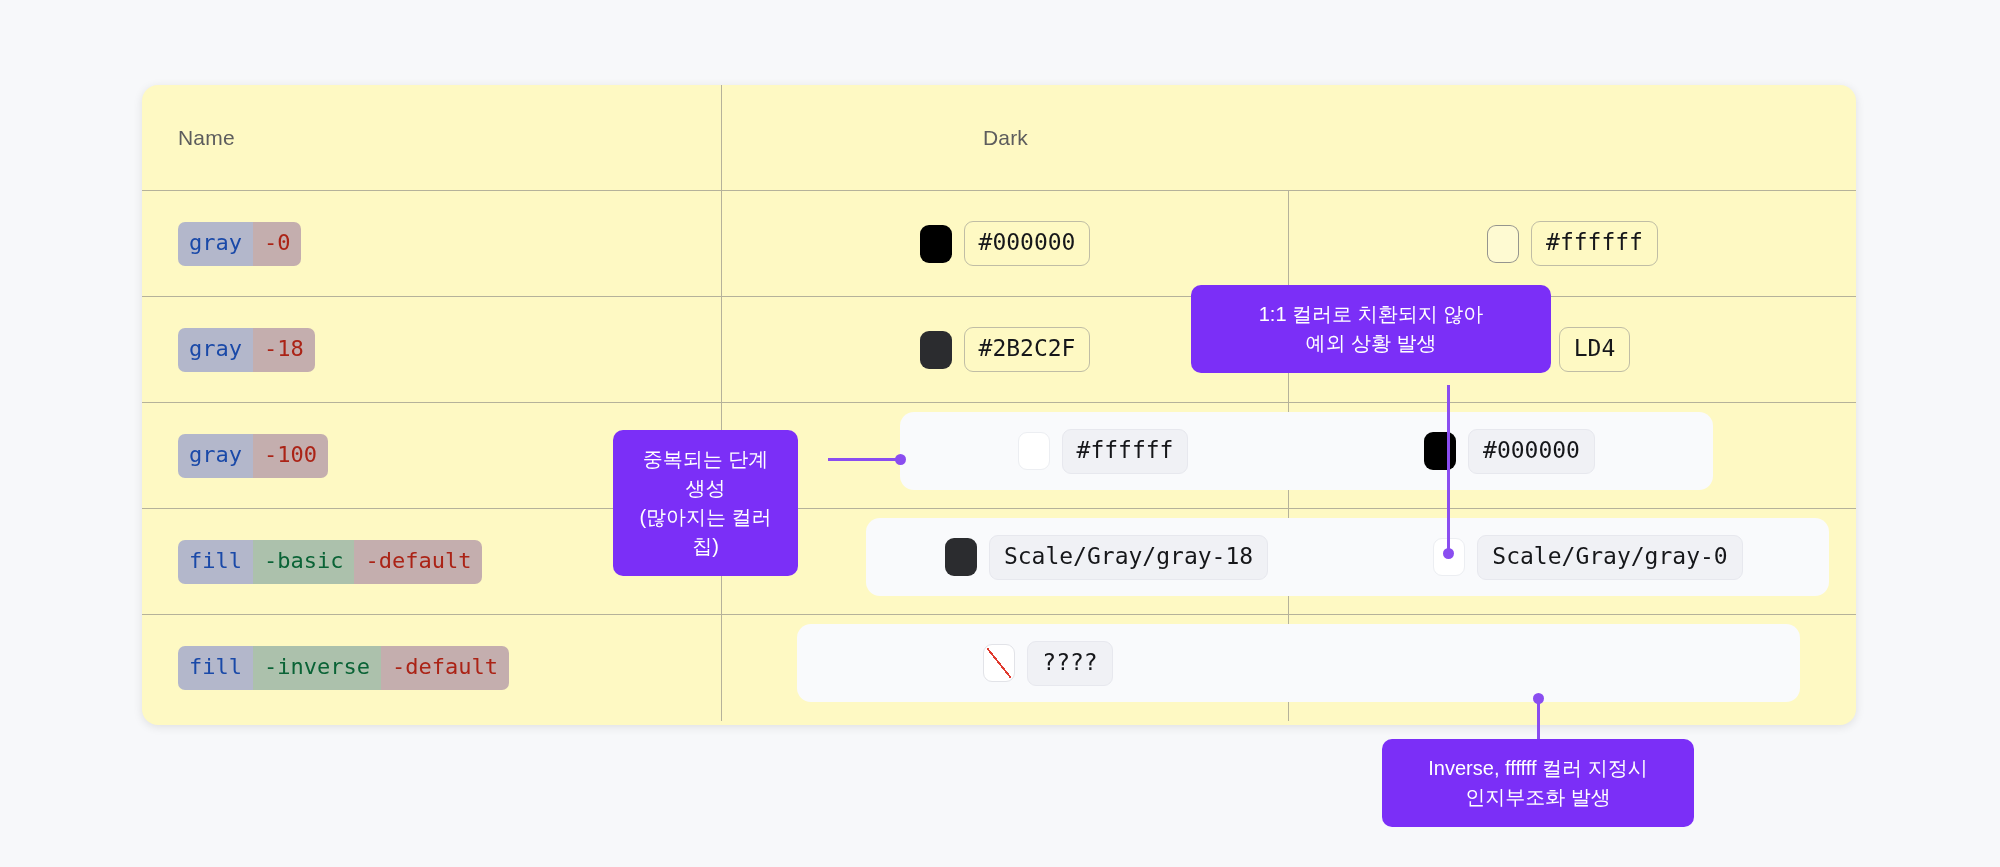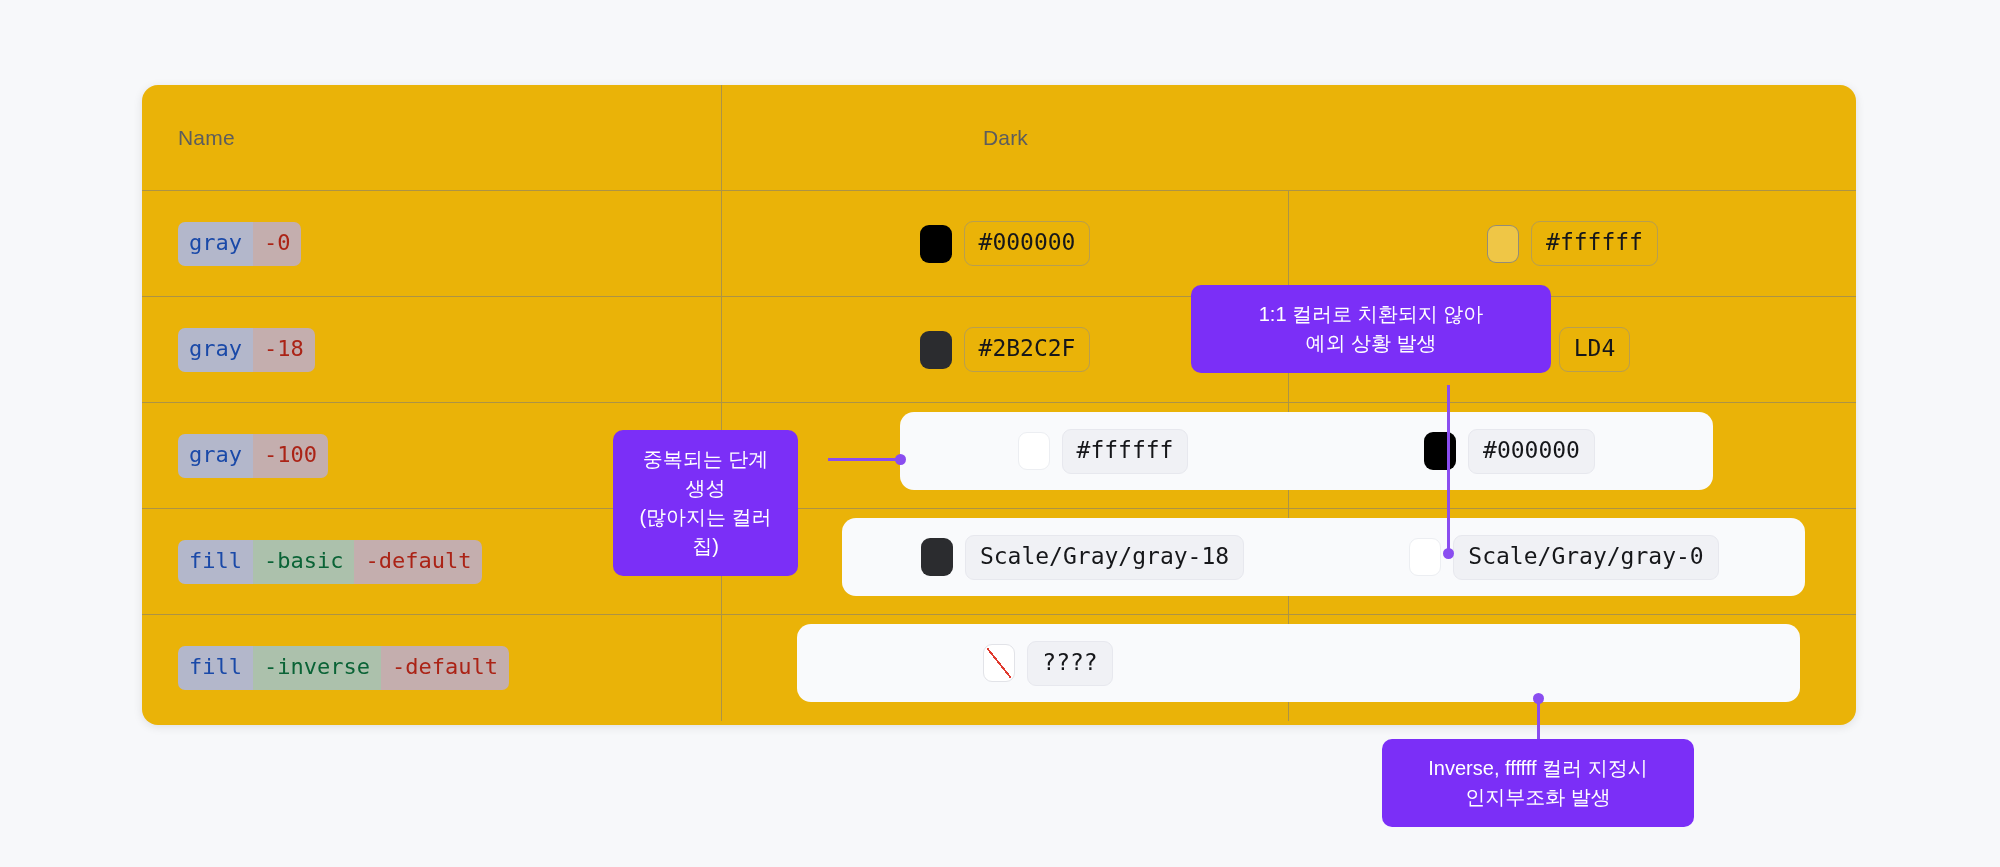--- a/index.html
+++ b/index.html
@@ -9,21 +9,21 @@
     font-family:"Liberation Sans","DejaVu Sans",sans-serif;
     overflow:hidden;
     position:relative;
   }
 
   
   #table-card{
     position:absolute;
     left:142px; top:85px;
     width:1714px; height:640px;
-    background:#eab308;
+    background:#fef9c3;
     border-radius:16px;
     overflow:hidden;
     box-shadow:0 2px 10px rgba(0,0,0,.10);
   }
   .row{
     position:relative;
     display:flex;
     height:106px;
     border-bottom:1px solid rgba(120,120,120,.55);
     box-sizing:border-box;
@@ -249,21 +249,21 @@
     </span>
   </div>
   <div class="inner" style="width:407px;">
     <span class="val">
       <span class="sw" style="background:#000000"></span>
       <span class="pill onlight">#000000</span>
     </span>
   </div>
 </div>
 
-<div class="hl" style="left:842px; top:518px; width:963px; height:78px;">
+<div class="hl" style="left:866px; top:518px; width:963px; height:78px;">
   <div class="inner" style="width:481px;">
     <span class="val">
       <span class="sw" style="background:#2B2C2F"></span>
       <span class="pill onlight">Scale/Gray/gray-18</span>
     </span>
   </div>
   <div class="inner" style="width:482px;">
     <span class="val">
       <span class="sw" style="background:#ffffff;border:1px solid #eceef2;"></span>
       <span class="pill onlight">Scale/Gray/gray-0</span>

